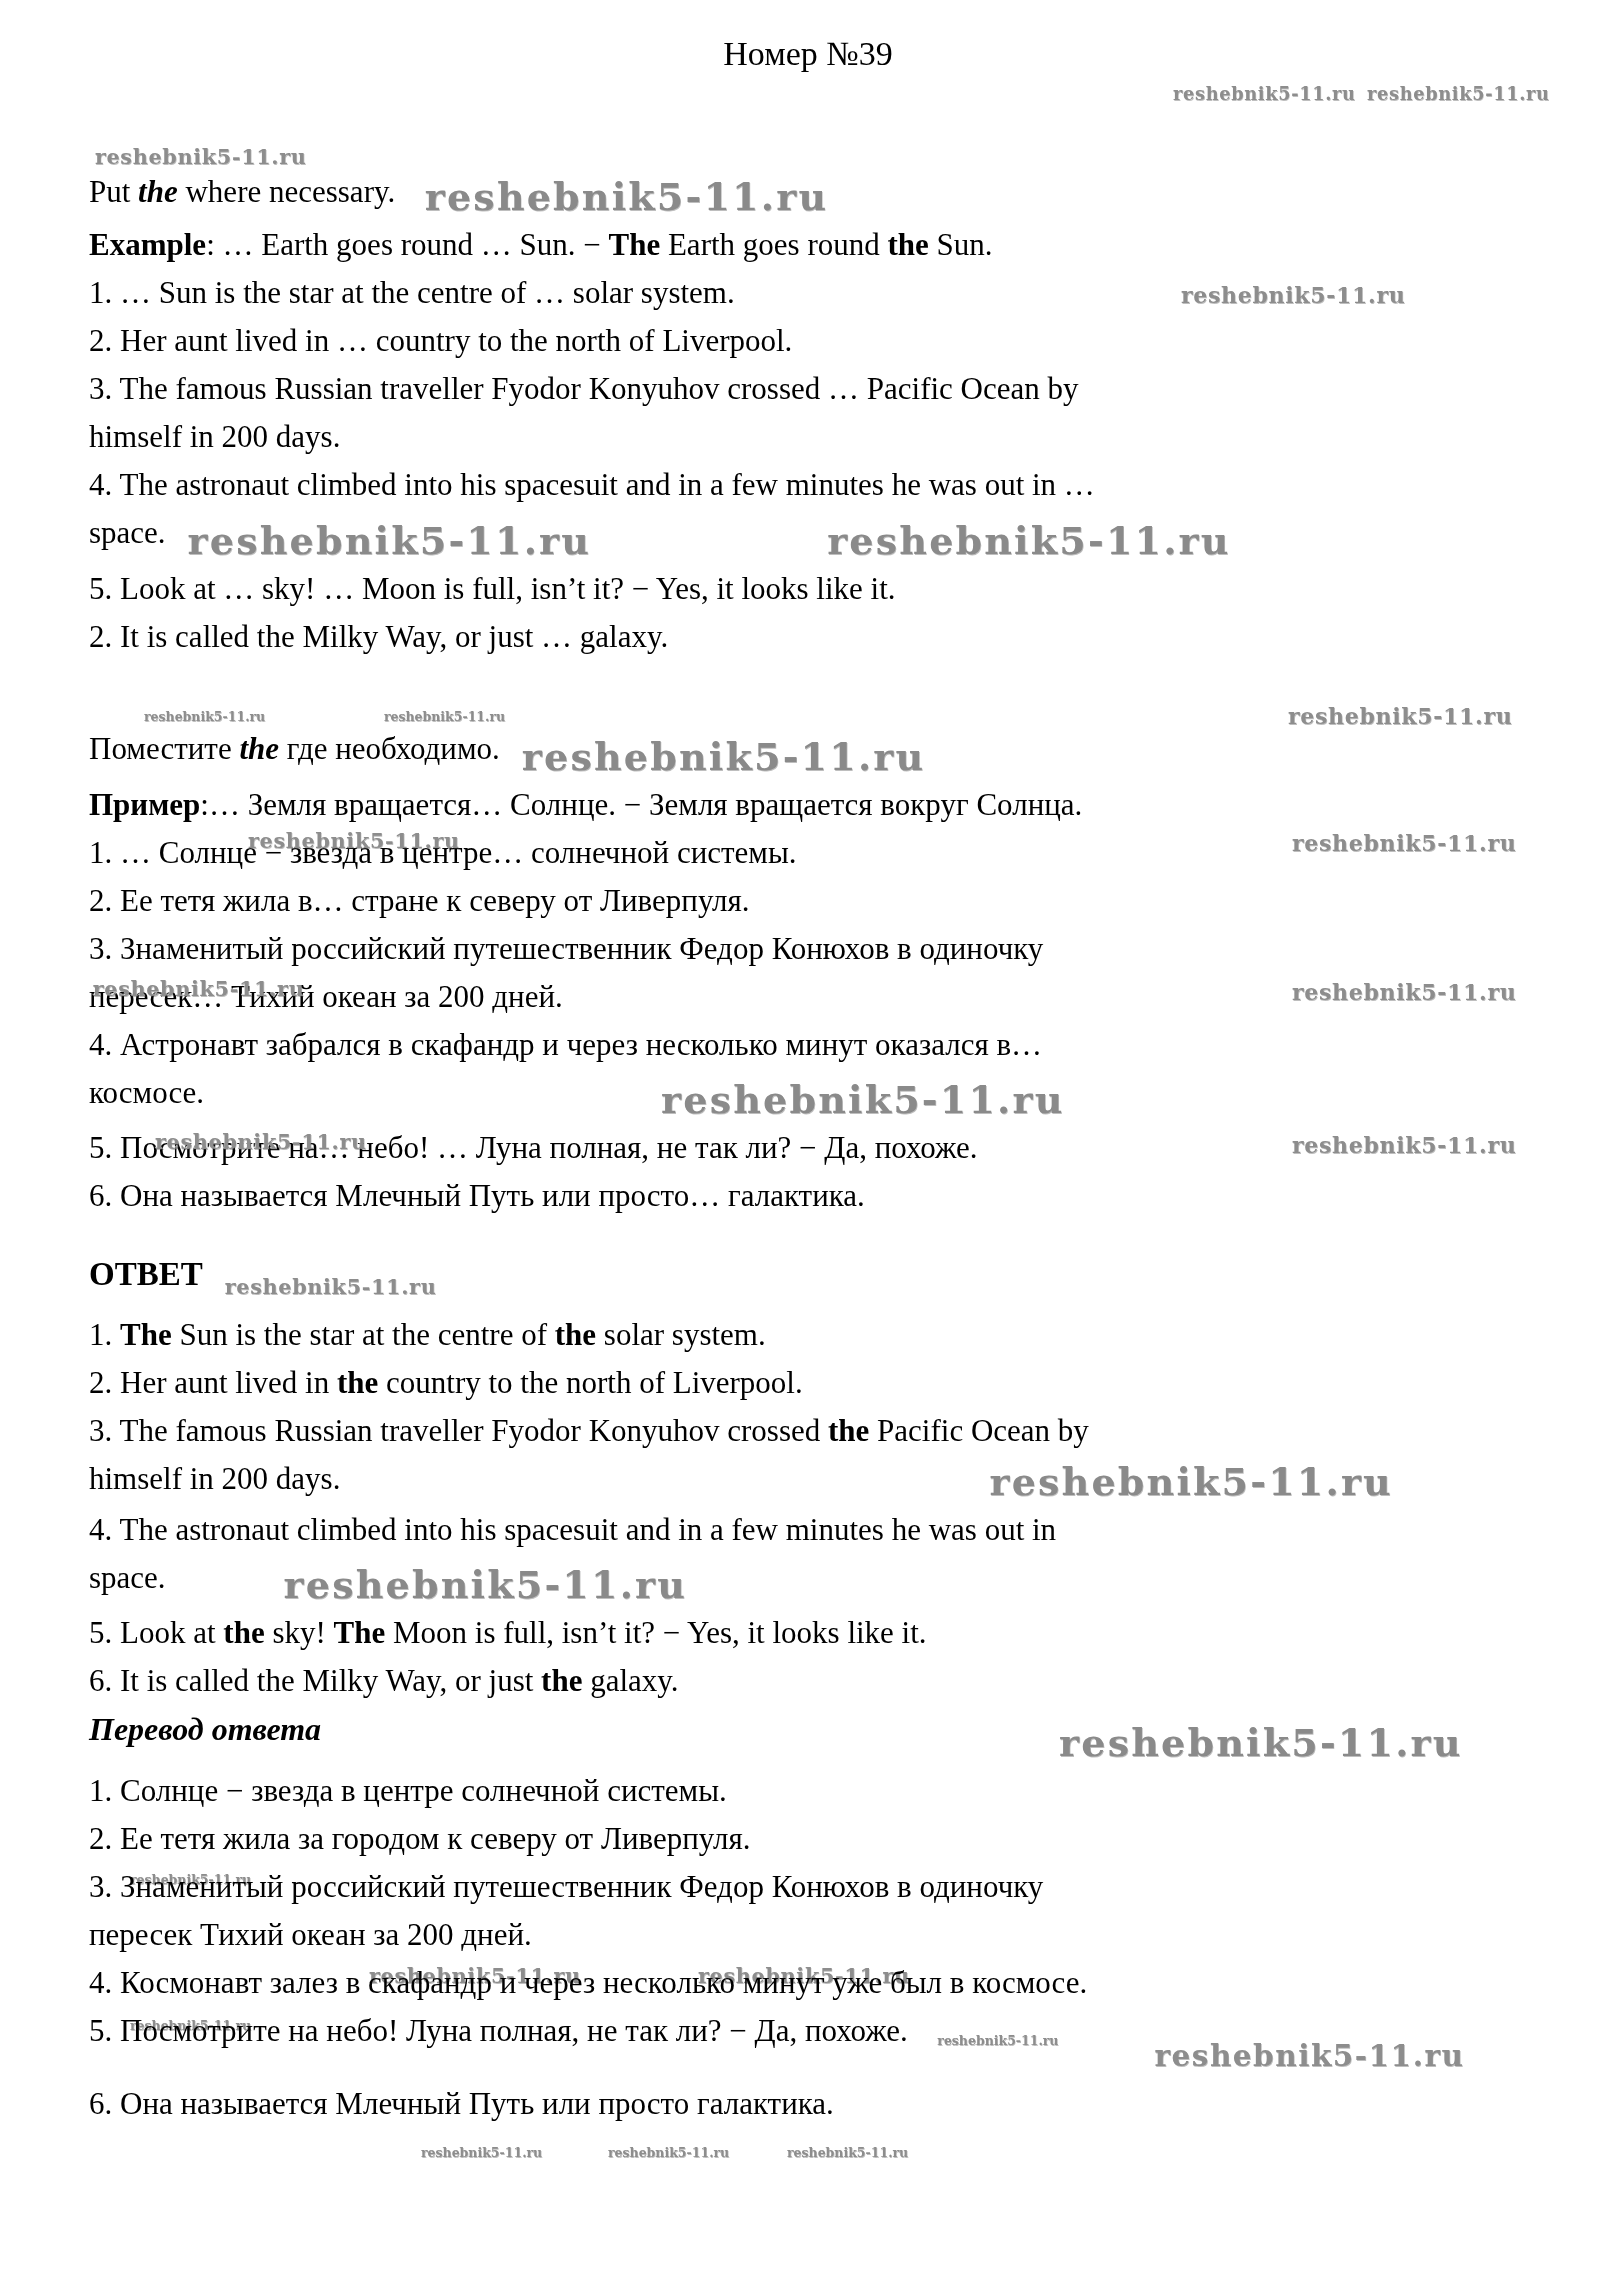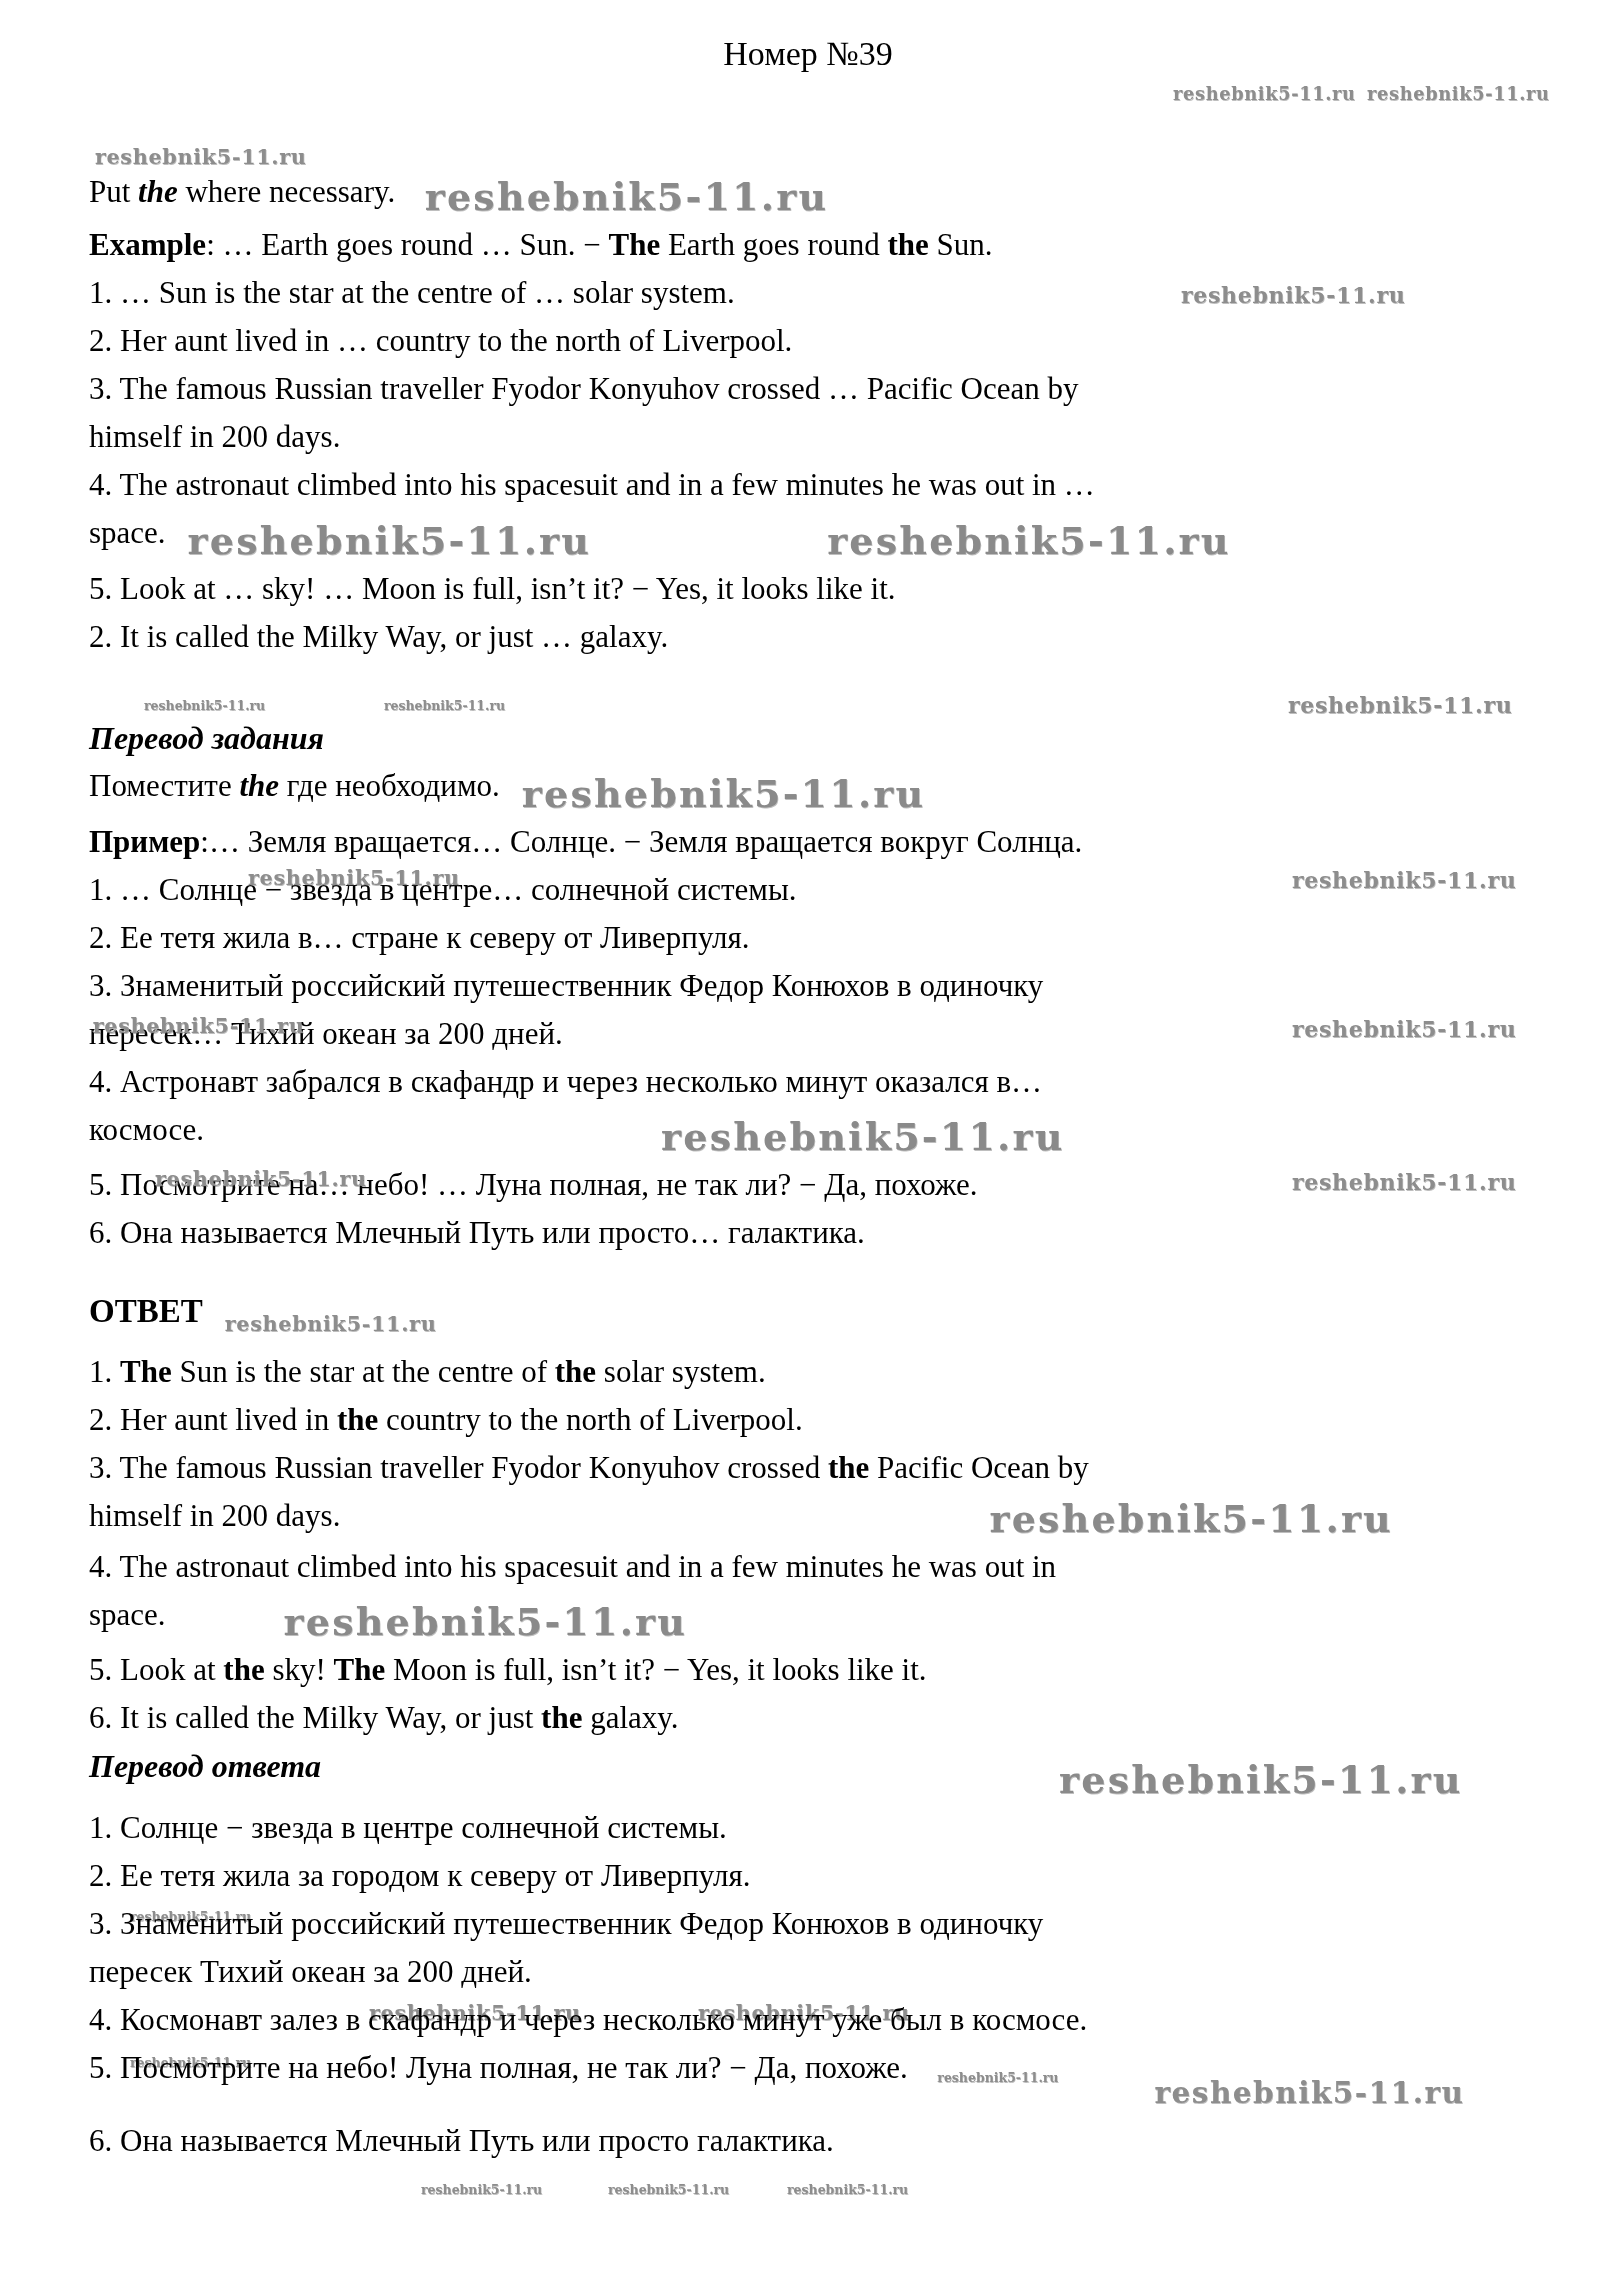--- a/index.html
+++ b/index.html
@@ -78,27 +78,26 @@
     <span>space.</span><span class="wm big" style="margin-left:22px; vertical-align:-10.3px;">reshebnik5-11.ru</span><span class="wm big" style="margin-left:236px; vertical-align:-10.3px;">reshebnik5-11.ru</span>
   </div>
   <div class="line">
     <span>5. Look at … sky! … Moon is full, isn’t it? − Yes, it looks like it.</span>
   </div>
   <div class="line">
     <span>2. It is called the Milky Way, or just … galaxy.</span>
   </div>
 
 
-  <div class="wm-row" style="margin-top:30px; line-height:17.7px;">
+  <div class="wm-row" style="margin-top:41px; line-height:17.7px;">
     <span class="wm tiny" style="margin-left:55px;">reshebnik5-11.ru</span>
     <span class="wm tiny" style="margin-left:111px;">reshebnik5-11.ru</span>
     <span class="wm s30 abs" style="left:1199px; top:5.9px;">reshebnik5-11.ru</span>
   </div>
 
-  <div class="line heading-bi">Перевод задания</div>
 
   <div class="line">
     <span><span>Поместите </span><span style="font-weight: bold; font-style: italic;">the</span><span> где необходимо.</span></span><span class="wm big" style="margin-left:22px; vertical-align:-10.3px;">reshebnik5-11.ru</span>
   </div>
   <div class="line">
     <span><span style="font-weight: bold;">Пример</span><span>:… Земля вращается… Солнце. − Земля вращается вокруг Солнца.</span></span>
   </div>
   <div class="line">
     <span>1. … Солнце − звезда в центре… солнечной системы.</span>
     <span class="wm s28 abs" style="left:159px; top:-11.8px;">reshebnik5-11.ru</span>

